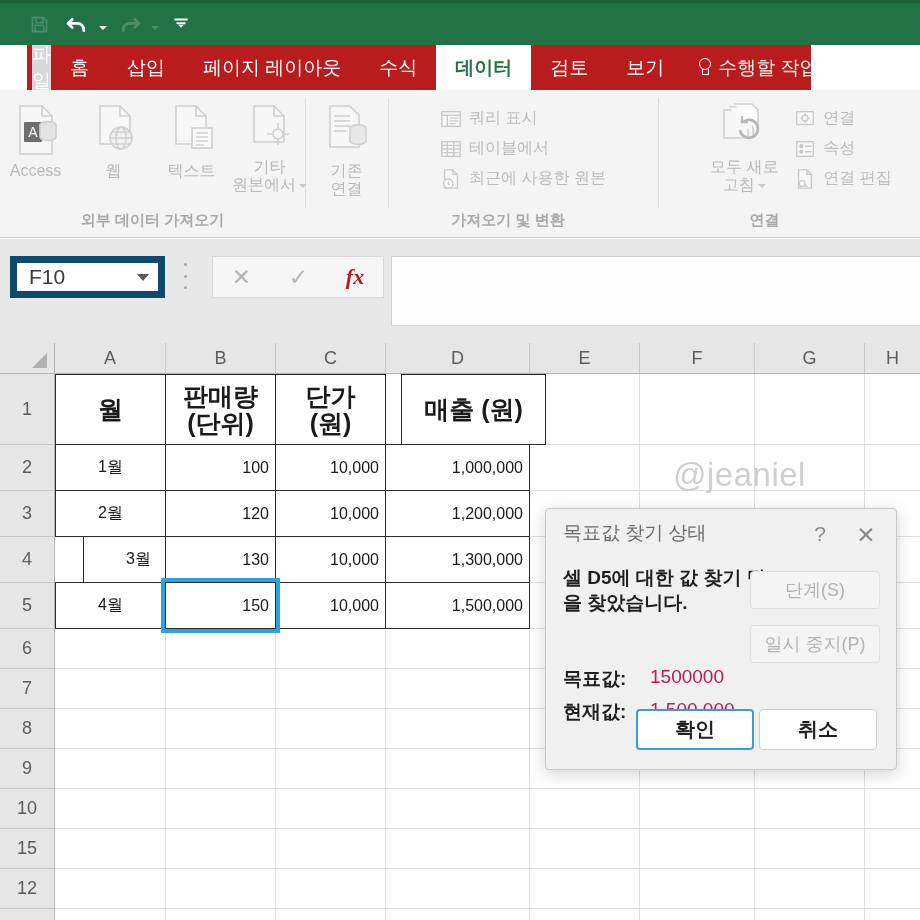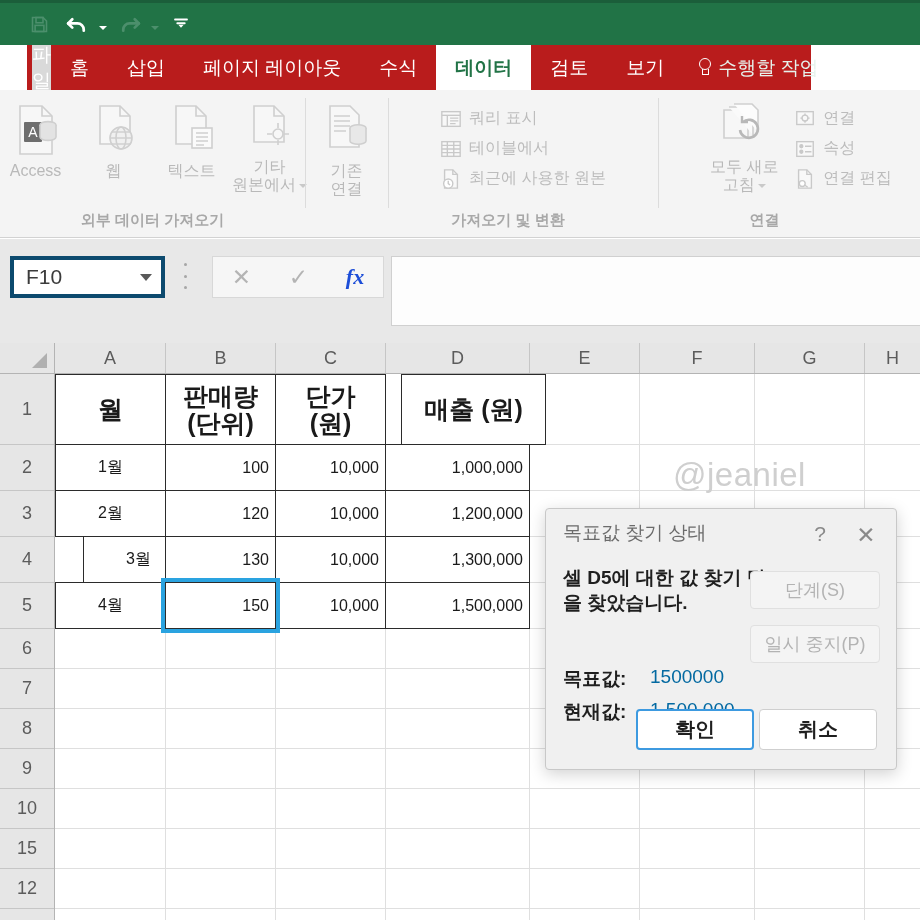--- a/index.html
+++ b/index.html
@@ -132,21 +132,21 @@
   }
   .icn { display: block; }
 
   
   .fbar {
     position: absolute; left: 0; top: 239px; width: 920px; height: 104px;
     background: #e8e8e8;
   }
   .namebox {
     position: absolute; left: 10px; top: 17px; width: 155px; height: 42px;
-    background: #ffffff; border: 4px solid #0c4a6e;
+    background: #ffffff; border: 7px solid #0c4a6e;
     display: flex; align-items: center;
   }
   .namebox .txt {
     flex: 1; padding-left: 12px; font-size: 21px; color: #3b3b3b;
   }
   .namebox .dd {
     width: 30px; display:flex; align-items:center; justify-content:center;
   }
   .namebox .dd i {
     width:0;height:0;border-left:6px solid transparent;border-right:6px solid transparent;
@@ -157,21 +157,21 @@
     width: 4px; height: 26px;
     display: flex; flex-direction: column; justify-content: space-between; align-items: center;
   }
   .dots i { width: 3px; height: 3px; background: #a6a6a6; border-radius: 50%; display:block; }
   .fbtns {
     position: absolute; left: 212px; top: 17px; width: 172px; height: 42px;
     background: #f6f6f6; border: 1px solid #d8d8d8;
     display: flex; align-items: center; justify-content: space-around;
   }
   .fbtns span { color: #b4b4b4; font-size: 23px; }
-  .fbtns .fx { color: #1d4ed8; font-size: 22px; font-style: italic;
+  .fbtns .fx { color: #b91c1c; font-size: 22px; font-style: italic;
                font-family: "Liberation Serif", serif; font-weight: bold; }
   .fedit {
     position: absolute; left: 391px; top: 17px; right: 0; height: 70px;
     background: #fdfdfd; border: 1px solid #d0d0d0; border-right: none;
   }
 
   
   .grid-wrap {
     position: absolute; left: 0; top: 343px; width: 920px; height: 577px;
     background: #ffffff; overflow: hidden;
@@ -267,21 +267,21 @@
   .dlg-msg {
     position: absolute; left: 17px; top: 56px; width: 210px;
     font-size: 19px; font-weight: bold; color: #1f1f1f; line-height: 1.33;
   }
   .dlg-rowlbl {
     position: absolute; left: 17px;
     font-size: 19px; font-weight: bold; color: #1f1f1f;
   }
   .dlg-rowval {
     position: absolute; left: 104px;
-    font-size: 19px; color: #0369a1;
+    font-size: 19px; color: #be185d;
   }
   .dlg-sidebtn {
     position: absolute; right: 16px;
     width: 130px; height: 38px;
     background: #f4f4f4; border: 1px solid #e0e0e0; border-radius: 4px;
     display: flex; align-items: center; justify-content: center;
     font-size: 18px; color: #b3b3b3;
   }
   .dlg-ok {
     position: absolute; left: 90px; bottom: 19px;

